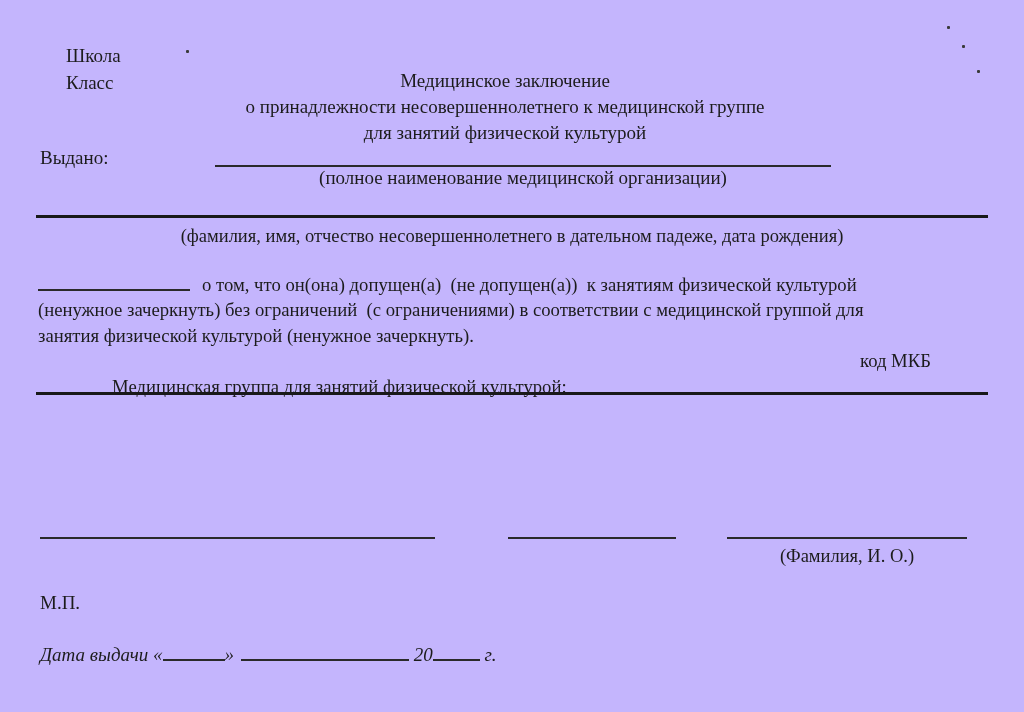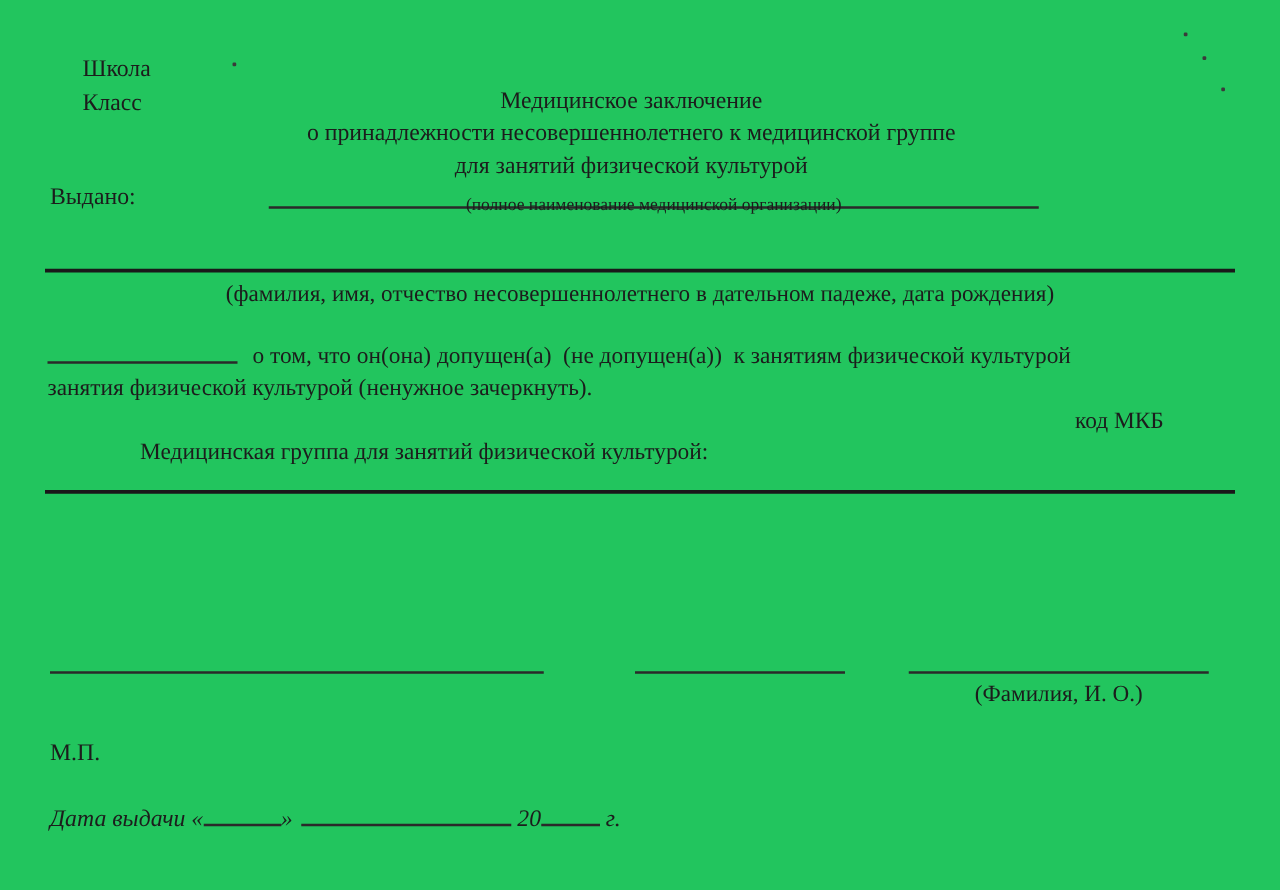--- a/index.html
+++ b/index.html
@@ -5,21 +5,21 @@
   html, body {
     margin: 0;
     padding: 0;
     background: #e9e9e9;
   }
   .page {
     position: relative;
     width: 1024px;
     height: 712px;
     margin: 0 auto;
-    background: #22c55e;
+    background: #c4b5fd;
     color: #1c1c1c;
     font-family: "Liberation Serif", "DejaVu Serif", serif;
     font-size: 19px;
     overflow: hidden;
   }
   .abs { position: absolute; }
   .line { white-space: pre; }
   .center { text-align: center; }
   .bold { font-weight: bold; }
 
@@ -38,21 +38,21 @@
     width: 952px;
     height: 3px;
     background: #191919;
   }
 
   .school-block { left: 66px; top: 42px; line-height: 27px; }
   .title-block { left: 0; top: 68px; width: 1010px; line-height: 26px; text-align: center; }
 
   .issued-label { left: 40px; top: 147px; }
   .issued-field { left: 215px; top: 143px; width: 616px; height: 22px; border-bottom: 2px solid #2a2a2a; }
-  .issued-caption { left: 215px; top: 157px; width: 616px; font-size: 14px; }
+  .issued-caption { left: 215px; top: 167px; width: 616px; font-size: 19px; }
 
   .rule-1 { top: 215px; }
   .name-caption { left: 0; top: 226px; width: 1024px; font-size: 18.5px; }
 
   .body-block { left: 38px; top: 270px; width: 950px; line-height: 25.5px; font-size: 18.7px; }
   .name-blank { width: 152px; margin-right: 12px; }
   .group-row { position: relative; }
   .indent { padding-left: 46px; }
   .mkb-code { position: absolute; left: 822px; top: 0; }
 
@@ -99,20 +99,21 @@
 
   <div class="abs issued-label">Выдано:</div>
   <div class="abs issued-field"></div>
   <div class="abs issued-caption center">(полное наименование медицинской организации)</div>
 
   <div class="rule rule-1"></div>
   <div class="abs name-caption center">(фамилия, имя, отчество несовершеннолетнего в дательном падеже, дата рождения)</div>
 
   <div class="abs body-block">
     <div class="line"><span class="blank name-blank"></span><span>о том, что он(она) допущен(а)  (не допущен(а))  к занятиям физической культурой</span></div>
+    <div class="line">(ненужное зачеркнуть) без ограничений  (с ограничениями) в соответствии с медицинской группой для</div>
     <div class="line">занятия физической культурой (ненужное зачеркнуть).</div>
     <div class="line group-row">
       <span class="indent">Медицинская группа для занятий физической культурой:</span>
       <span class="mkb-code">код МКБ</span>
     </div>
   </div>
 
   <div class="rule rule-2"></div>
 
   <div class="abs sig-line sig-1"></div>

